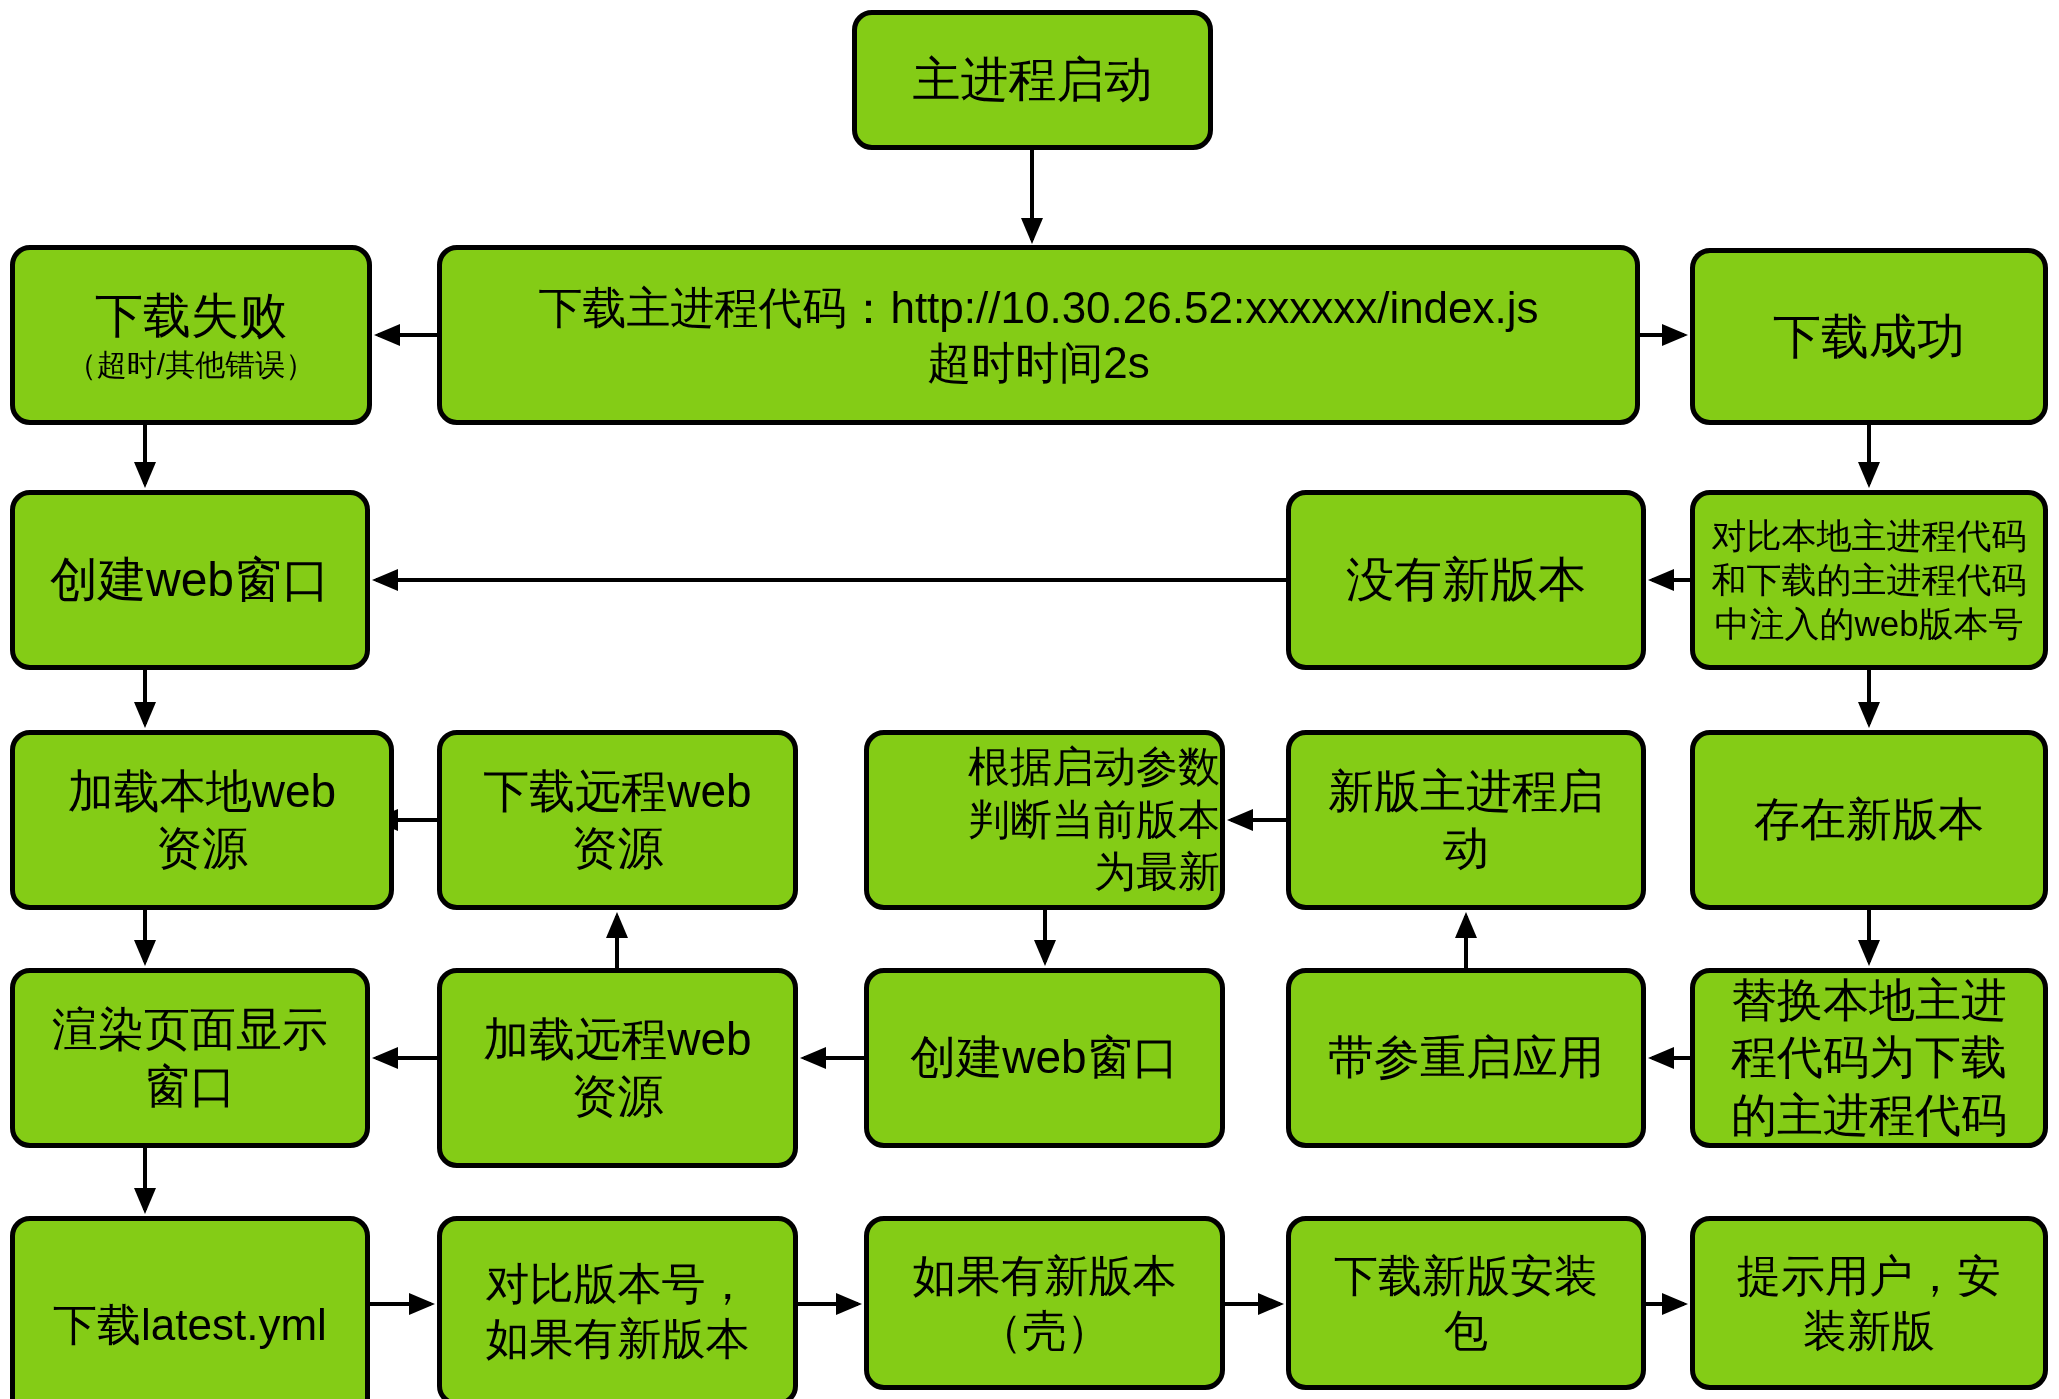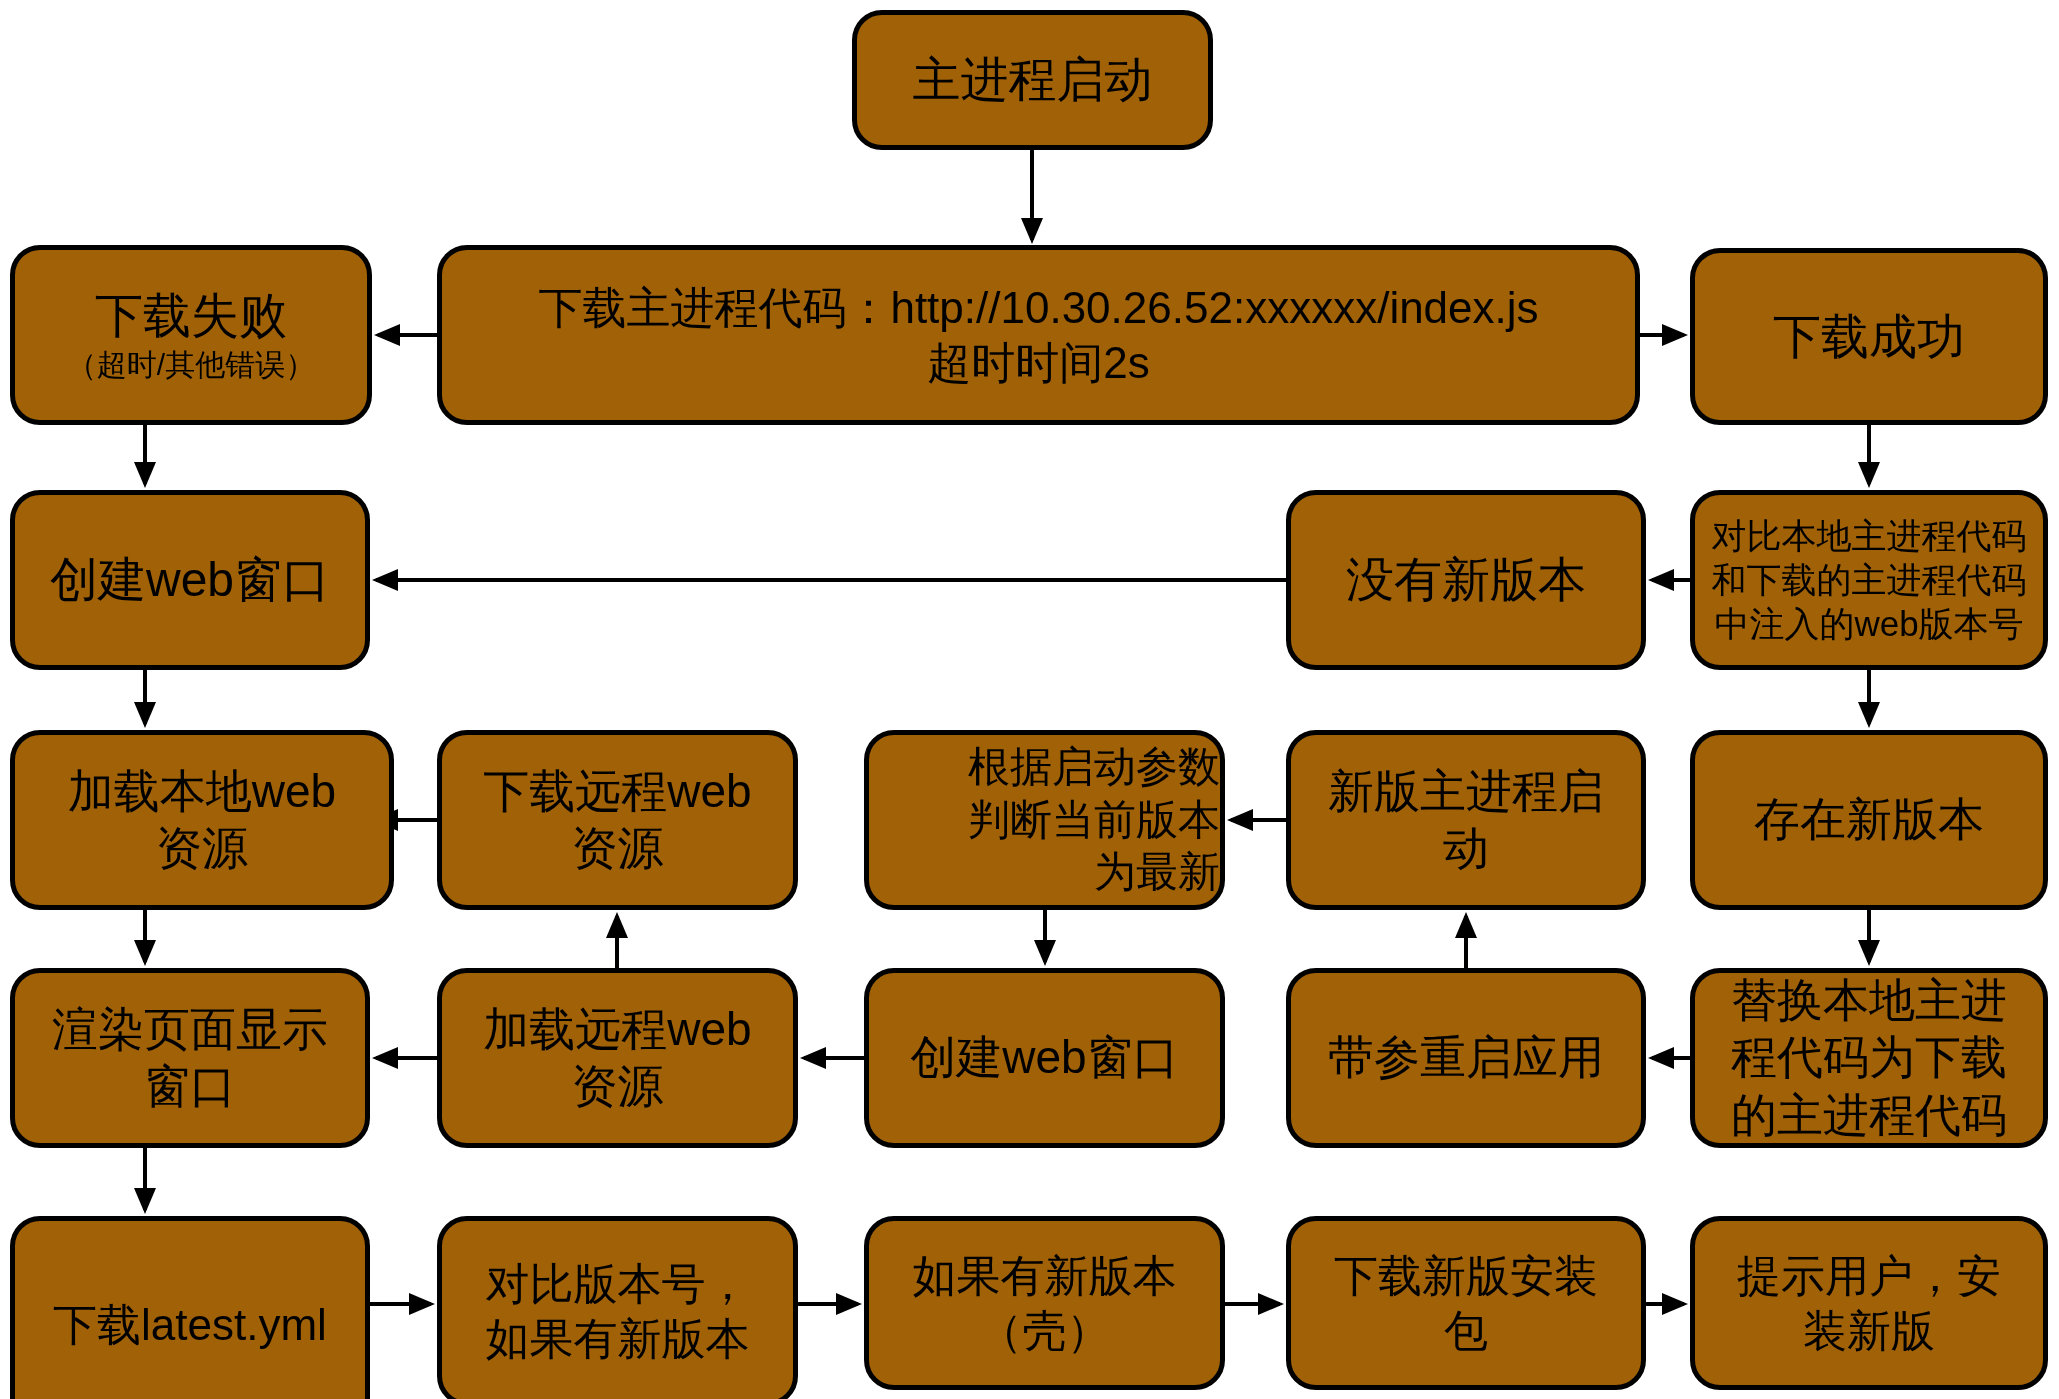--- a/index.html
+++ b/index.html
@@ -8,22 +8,22 @@
     width:2059px;height:1399px;
     background:#ffffff;
     font-family:"Liberation Sans","DejaVu Sans",sans-serif;
     overflow:hidden;
   }
   #edge-layer{position:absolute;left:0;top:0;width:2059px;height:1399px;}
   .node{
     position:absolute;
     box-sizing:border-box;
     border:5px solid #000;
-    border-radius:30px;
-    background:#a16207;
+    border-radius:20px;
+    background:#84cc16;
     color:#000;
     display:flex;
     flex-direction:column;
     align-items:center;
     justify-content:center;
     text-align:center;
     line-height:1.25;
     white-space:nowrap;
   }
 </style>
@@ -107,21 +107,21 @@
         <div>新版主进程启</div>
         <div>动</div>
       </div>
       <div class="node" style="left: 1690px; top: 730px; width: 358px; height: 180px; font-size: 46px;">
         <div>存在新版本</div>
       </div>
       <div class="node" style="left: 10px; top: 968px; width: 360px; height: 180px; font-size: 46px;">
         <div>渲染页面显示</div>
         <div>窗口</div>
       </div>
-      <div class="node" style="left: 437px; top: 968px; width: 361px; height: 180px; font-size: 46px;">
+      <div class="node" style="left: 437px; top: 968px; width: 361px; height: 200px; font-size: 46px;">
         <div>加载远程web</div>
         <div>资源</div>
       </div>
       <div class="node" style="left: 864px; top: 968px; width: 361px; height: 180px; font-size: 46px;">
         <div>创建web窗口</div>
       </div>
       <div class="node" style="left: 1286px; top: 968px; width: 360px; height: 180px; font-size: 46px;">
         <div>带参重启应用</div>
       </div>
       <div class="node" style="left: 1690px; top: 968px; width: 358px; height: 180px; font-size: 46px;">

